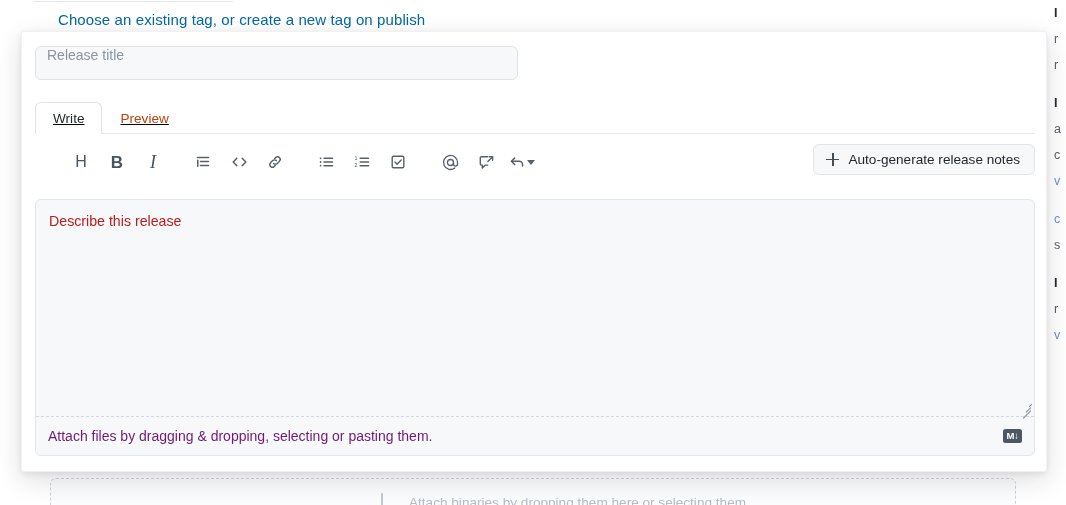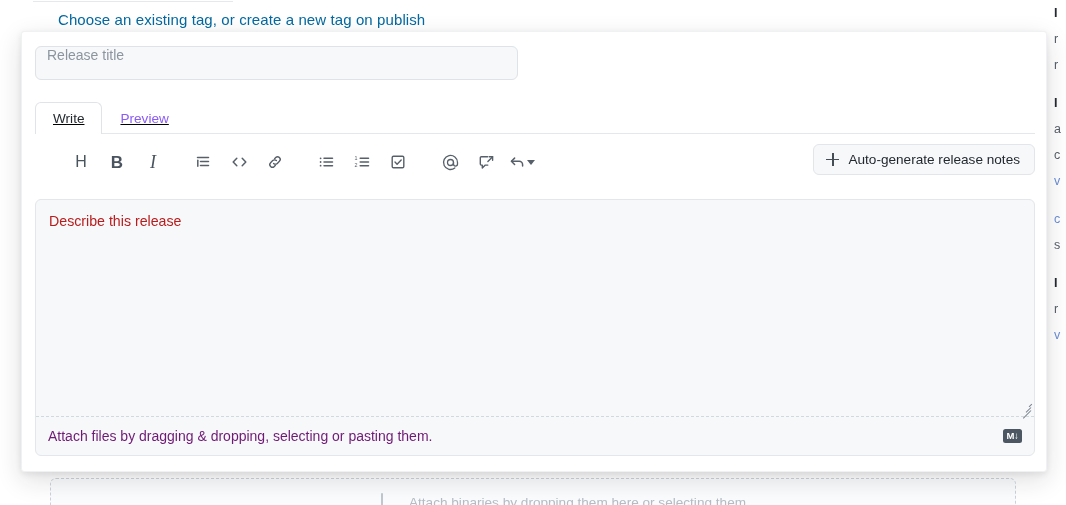--- a/index.html
+++ b/index.html
@@ -93,21 +93,21 @@
     position: absolute;
     left: 0; right: 0; bottom: 0;
     height: 1px; background: #e4e7eb;
   }
   .tab {
     position: relative;
     height: 32px;
     padding: 0 17px;
     display: flex; align-items: center;
     font-size: 13.6px;
-    color: #8b5cf6;
+    color: #c2410c;
     cursor: pointer;
     background: transparent;
     border: 1px solid transparent;
     border-bottom: none;
     border-radius: 6px 6px 0 0;
     z-index: 2;
   }
   .tab.active {
     background: #ffffff;
     border-color: #e0e3e7;

